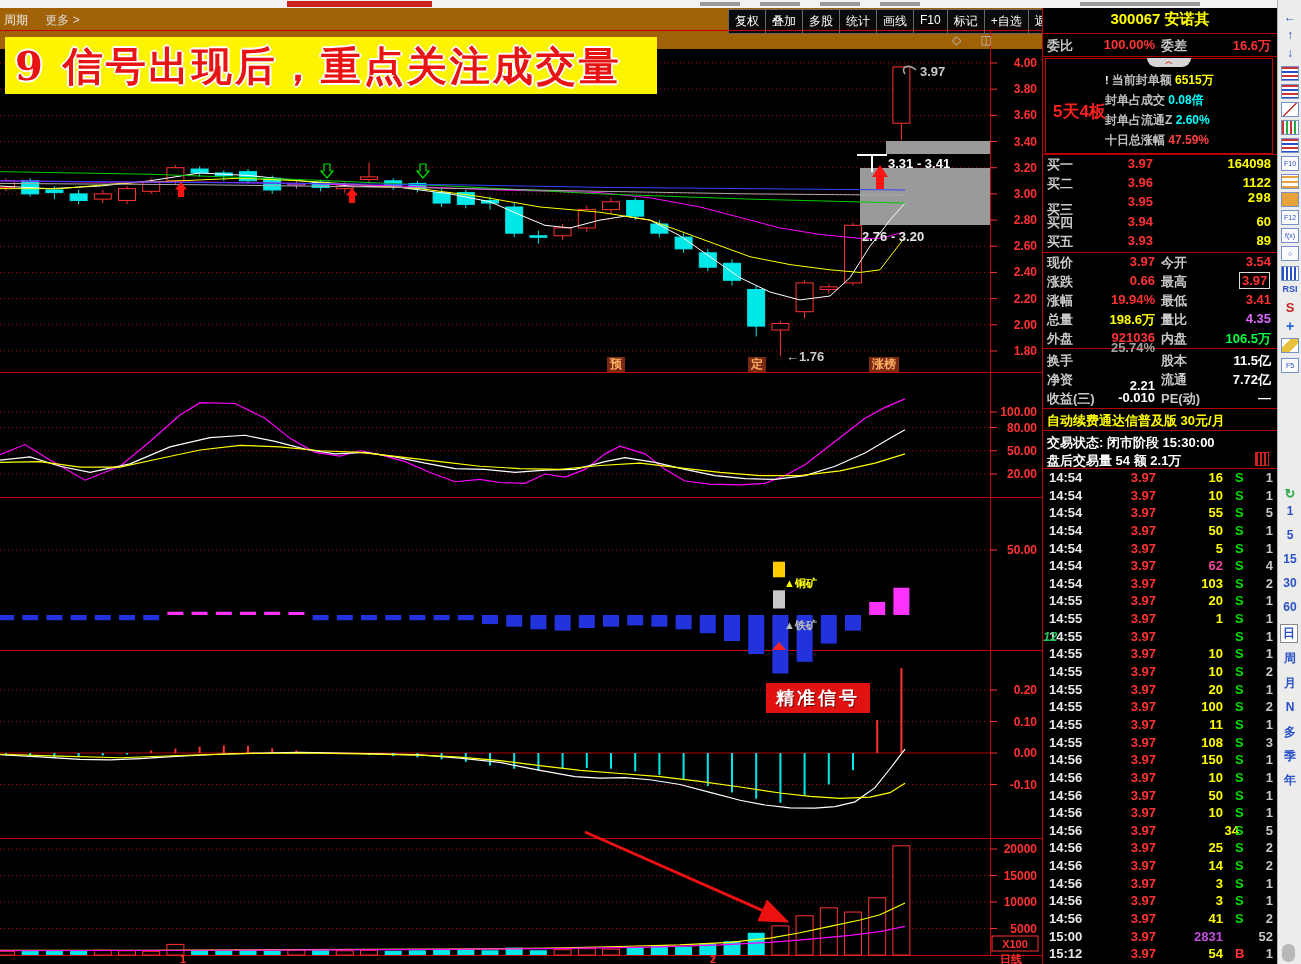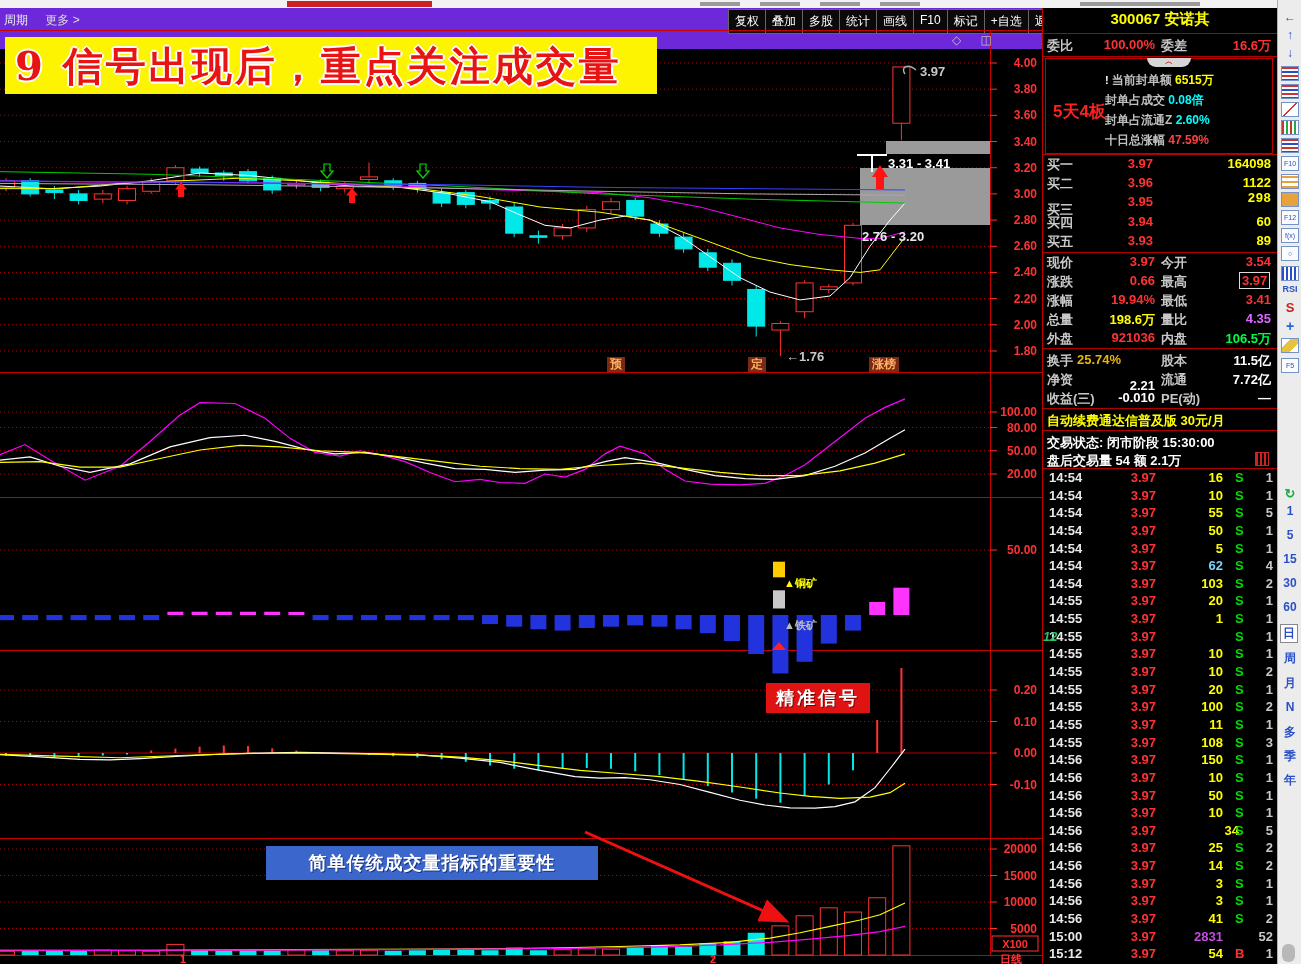--- a/index.html
+++ b/index.html
@@ -3,21 +3,21 @@
 <meta charset="utf-8">
 <style>
   html,body{margin:0;padding:0;background:#222;}
   #app{position:relative;width:1301px;height:964px;background:#000;overflow:hidden;
        font-family:"Liberation Sans",sans-serif;}
   
   #menustrip{position:absolute;left:0;top:0;width:1301px;height:8px;background:#f2f2f2;overflow:hidden;}
   #menustrip .frag{position:absolute;top:2px;height:4px;background:#9a9a9a;}
   #menustrip .fragred{position:absolute;top:1px;height:6px;background:#cc2222;}
   
-  #toolbar{position:absolute;left:0;top:8px;width:1042px;height:41px;background:#6d28d9;color:#fff;font-size:12px;}
+  #toolbar{position:absolute;left:0;top:8px;width:1042px;height:41px;background:#a16207;color:#fff;font-size:12px;}
   #tb-left{position:absolute;left:4px;top:4px;color:#eee;}
   #tb-left .more{margin-left:14px;color:#ddd;}
   #tb-buttons{position:absolute;left:728px;top:1px;display:flex;}
   .tbtn{display:block;padding:3px 6px;border:1px solid #666;border-right:none;color:#fff;white-space:nowrap;background:#0a0a0a;}
   .tbtn:last-child{border-right:1px solid #666;}
   #view-icons{position:absolute;left:952px;top:33px;color:#bbb;font-size:12px;z-index:4;letter-spacing:8px;}
   
   #banner{position:absolute;left:5px;top:37px;width:652px;height:57px;background:#fcf400;z-index:6;
           color:#e81414;font-family:"DejaVu Serif",serif;font-weight:bold;font-size:40px;line-height:57px;
           padding-left:10px;box-sizing:border-box;letter-spacing:3px;white-space:nowrap;
@@ -407,21 +407,20 @@
       <rect x="992" y="906" width="46" height="15" fill="none" stroke="#ff3232"></rect>
       <text x="1015" y="918" fill="#ff3232" text-anchor="middle" font-size="11" font-weight="bold">X100</text>
       <text x="1000" y="933" fill="#ff3232" font-size="11" font-weight="bold">日线</text>
     </svg>
 
   <div class="xlabel" id="xlabel-0">预</div>
   <div class="xlabel" id="xlabel-1">定</div>
   <div class="xlabel" id="xlabel-2">涨榜</div>
 
   <div id="precise-badge">精准信号</div>
-  <div id="vol-badge">简单传统成交量指标的重要性</div>
 
   <div id="quote">
     <div id="qname">300067 安诺其</div>
   <div class="hline" style="top: 25px;"></div>
       <div class="hline" style="top: 48px;"></div>
       <div class="hline" style="top: 146px;"></div>
       <div class="hline" style="top: 244px;"></div>
       <div class="hline" style="top: 340px;"></div>
       <div class="hline" style="top: 400px;"></div>
       <div class="hline" style="top: 422px;"></div>
@@ -466,21 +465,21 @@
       <div class="val" style="left: 0px; top: 284px; width: 228px; text-align: right; color: rgb(255, 50, 50);">3.41</div>
       <div class="lab" style="left: 4px; top: 303px;">总量</div>
       <div class="val" style="left: 0px; top: 303px; width: 112px; text-align: right; color: rgb(255, 255, 0);">198.6万</div>
       <div class="lab" style="left: 118px; top: 303px;">量比</div>
       <div class="val" style="left: 0px; top: 303px; width: 228px; text-align: right; color: rgb(221, 102, 255);">4.35</div>
       <div class="lab" style="left: 4px; top: 322px;">外盘</div>
       <div class="val" style="left: 0px; top: 322px; width: 112px; text-align: right; color: rgb(255, 50, 50);">921036</div>
       <div class="lab" style="left: 118px; top: 322px;">内盘</div>
       <div class="val" style="left: 0px; top: 322px; width: 228px; text-align: right; color: rgb(0, 255, 68);">106.5万</div>
       <div class="lab" style="left: 4px; top: 344px;">换手</div>
-      <div class="val" style="left: 0px; top: 344px; width: 112px; text-align: center; color: #eab308;">25.74%</div>
+      <div class="val" style="left: 0px; top: 332px; width: 112px; text-align: right; color: #a3a3a3;">25.74%</div>
       <div class="lab" style="left: 118px; top: 344px;">股本</div>
       <div class="val" style="left: 0px; top: 344px; width: 228px; text-align: right; color: rgb(255, 255, 255);">11.5亿</div>
       <div class="lab" style="left: 4px; top: 363px;">净资</div>
       <div class="val" style="left: 0px; top: 363px; width: 112px; text-align: right; color: rgb(255, 255, 255); margin-top: 7px;">2.21</div>
       <div class="lab" style="left: 118px; top: 363px;">流通</div>
       <div class="val" style="left: 0px; top: 363px; width: 228px; text-align: right; color: rgb(255, 255, 255);">7.72亿</div>
       <div class="lab" style="left: 4px; top: 382px;">收益(三)</div>
       <div class="val" style="left: 0px; top: 382px; width: 112px; text-align: right; color: rgb(255, 255, 255);">-0.010</div>
       <div class="lab" style="left: 118px; top: 382px;">PE(动)</div>
       <div class="val" style="left: 0px; top: 382px; width: 228px; text-align: right; color: rgb(255, 255, 255);">—</div>
@@ -519,21 +518,21 @@
       <div class="trow" style="top: 532.56px;">
         <div style="position: absolute; left: 6px; color: rgb(232, 232, 232);">14:54</div>
         <div style="position: absolute; left: 0px; width: 113px; text-align: right; color: rgb(255, 50, 50);">3.97</div>
         <div style="position: absolute; left: 0px; width: 180px; text-align: right; color: rgb(255, 255, 0);">5</div>
         <div style="position: absolute; left: 192px; color: rgb(0, 221, 0);">S</div>
         <div style="position: absolute; left: 0px; width: 230px; text-align: right; color: rgb(200, 200, 200);">1</div>
       </div>
       <div class="trow" style="top: 550.2px;">
         <div style="position: absolute; left: 6px; color: rgb(232, 232, 232);">14:54</div>
         <div style="position: absolute; left: 0px; width: 113px; text-align: right; color: rgb(255, 50, 50);">3.97</div>
-        <div style="position: absolute; left: 0px; width: 180px; text-align: right; color: #7dd3fc;">62</div>
+        <div style="position: absolute; left: 0px; width: 180px; text-align: right; color: #ec4899;">62</div>
         <div style="position: absolute; left: 192px; color: rgb(0, 221, 0);">S</div>
         <div style="position: absolute; left: 0px; width: 230px; text-align: right; color: rgb(200, 200, 200);">4</div>
       </div>
       <div class="trow" style="top: 567.84px;">
         <div style="position: absolute; left: 6px; color: rgb(232, 232, 232);">14:54</div>
         <div style="position: absolute; left: 0px; width: 113px; text-align: right; color: rgb(255, 50, 50);">3.97</div>
         <div style="position: absolute; left: 0px; width: 180px; text-align: right; color: rgb(255, 255, 0);">103</div>
         <div style="position: absolute; left: 192px; color: rgb(0, 221, 0);">S</div>
         <div style="position: absolute; left: 0px; width: 230px; text-align: right; color: rgb(200, 200, 200);">2</div>
       </div>

